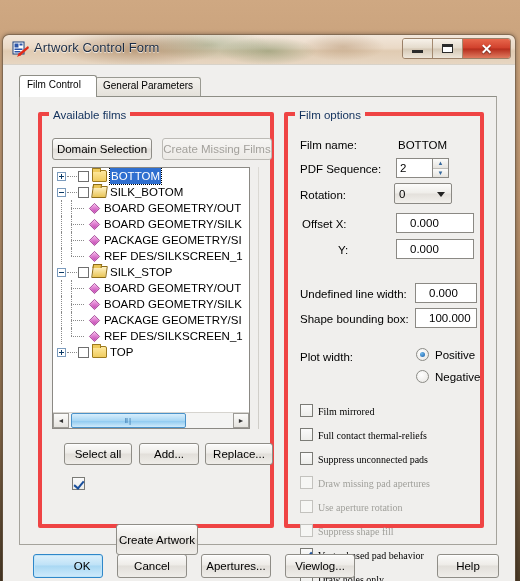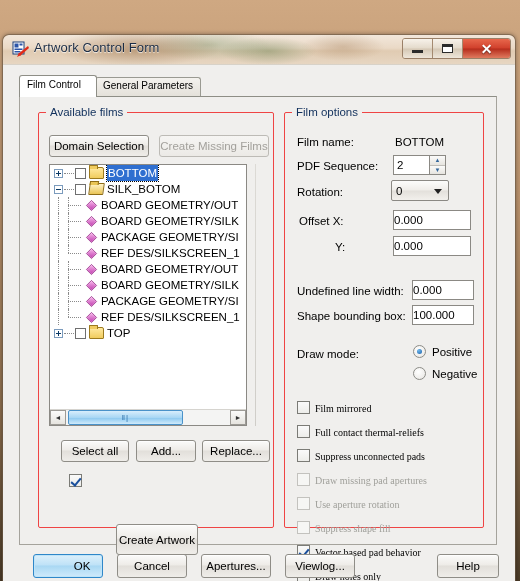--- a/index.html
+++ b/index.html
@@ -108,21 +108,21 @@
     position: absolute; left: 16px; top: 31px;
     width: 478px; height: 449px;
     background: #f0efed;
     border: 1px solid #a5a39c;
     border-top-color: #8e8e86;
   }
 
   
   .group {
     position: absolute;
-    border: 1px solid #ef4444;
+    border: 4px solid #ef4444;
     border-radius: 2px;
   }
   .group > .legend {
     position: absolute; top: -7px; left: 7px;
     background: #f0efed; padding: 0 4px;
     font-size: 11.5px; color: #11305c;
     white-space: nowrap;
   }
 
   
@@ -242,21 +242,21 @@
     display: flex; align-items: center; justify-content: center;
     font-size: 8px; color: #2b6ea8; letter-spacing: 1px;
   }
 
   
   .field {
     position: absolute;
     background: #fff;
     border: 1px solid #8b8984;
     font-size: 11.5px;
-    padding: 1px 0;
+    padding: 1px 13px;
     display: flex; align-items: center;
     color: #000;
   }
   .spin-wrap { position: absolute; display: flex; }
   .spin-field {
     width: 36px; height: 20px; background: #fff;
     border: 1px solid #8b8984; border-right: none;
     font-size: 11.5px; padding: 0 3px;
     display: flex; align-items: center;
   }
@@ -439,20 +439,27 @@
                 <span class="dicon"></span>
                 <span class="tlabel">PACKAGE GEOMETRY/SI</span>
               </div>
               <div class="tnode">
                 <span class="vline"></span>
                 <span class="branch"></span>
                 <span class="dicon"></span>
                 <span class="tlabel">REF DES/SILKSCREEN_1</span>
               </div>
               <div class="tnode">
+                <span class="expander"></span>
+                <span class="dots"></span>
+                <span class="cbx"></span>
+                <span class="ficon open"></span>
+                <span class="tlabel">SILK_STOP</span>
+              </div>
+              <div class="tnode">
                 <span class="vline"></span>
                 <span class="branch cont"></span>
                 <span class="dicon"></span>
                 <span class="tlabel">BOARD GEOMETRY/OUT</span>
               </div>
               <div class="tnode">
                 <span class="vline"></span>
                 <span class="branch cont"></span>
                 <span class="dicon"></span>
                 <span class="tlabel">BOARD GEOMETRY/SILK</span>
@@ -550,21 +557,21 @@
         <div class="lbl" style="left:12px; top:172px;">Undefined line width:</div>
         <div class="field" style="left:127px; top:167px; width:62px; height:20px;">
           <span>0.000</span>
         </div>
 
         <div class="lbl" style="left:12px; top:197px;">Shape bounding box:</div>
         <div class="field" style="left:127px; top:192px; width:62px; height:20px;">
           <span>100.000</span>
         </div>
 
-        <div class="lbl" style="left:12px; top:235px;">Draw mode:</div>
+        <div class="lbl" style="left:12px; top:235px;">Plot width:</div>
         <div class="radrow" style="left:128px; top:232px;">
           <span class="rad on"></span>
           <span>Positive</span>
         </div>
         <div class="radrow" style="left:128px; top:254px;">
           <span class="rad"></span>
           <span>Negative</span>
         </div>
 
         <div id="opt-checks">

